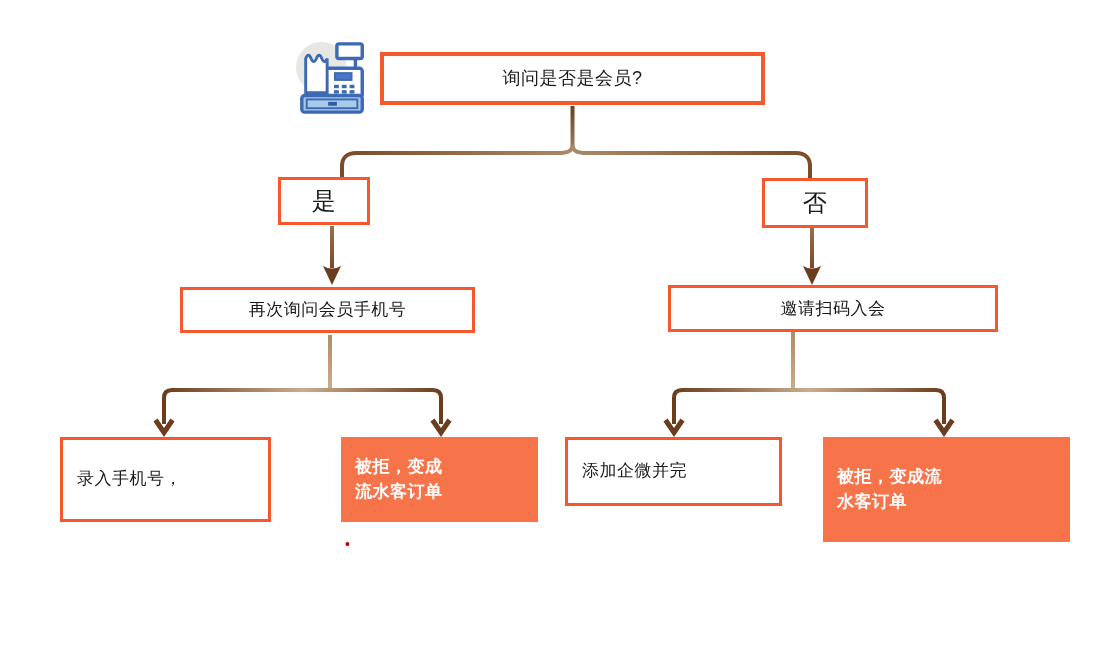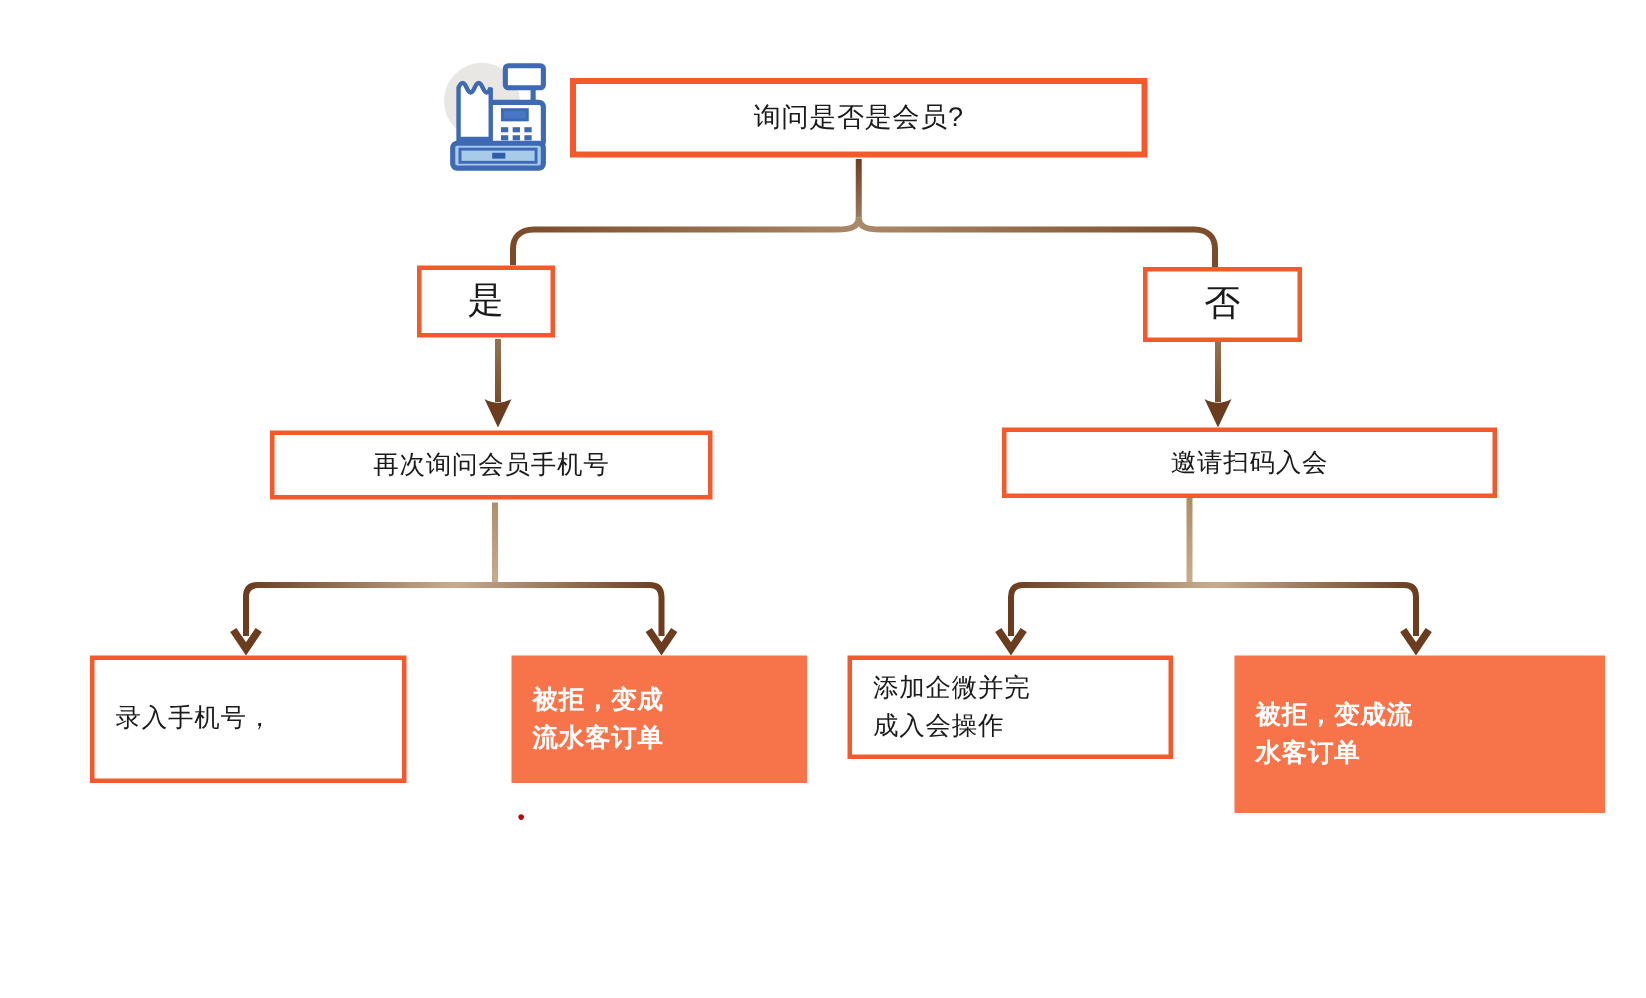--- a/index.html
+++ b/index.html
@@ -167,21 +167,20 @@
     <span>录入手机号，</span>
   </div>
 
   <div class="node solid two-line" style="left:341px;top:437px;width:197px;height:85px">
     <span>被拒，变成</span>
     <span>流水客订单</span>
   </div>
 
   <div class="node two-line" style="left:565px;top:437px;width:217px;height:69px">
     <span>添加企微并完</span>
-    <span>成入会操作</span>
   </div>
 
   <div class="node solid two-line" style="left:823px;top:437px;width:247px;height:105px">
     <span>被拒，变成流</span>
     <span>水客订单</span>
   </div>
 
   <div class="note" style="left:345px;top:536px">
     <span class="bullet">•</span>
   </div>

